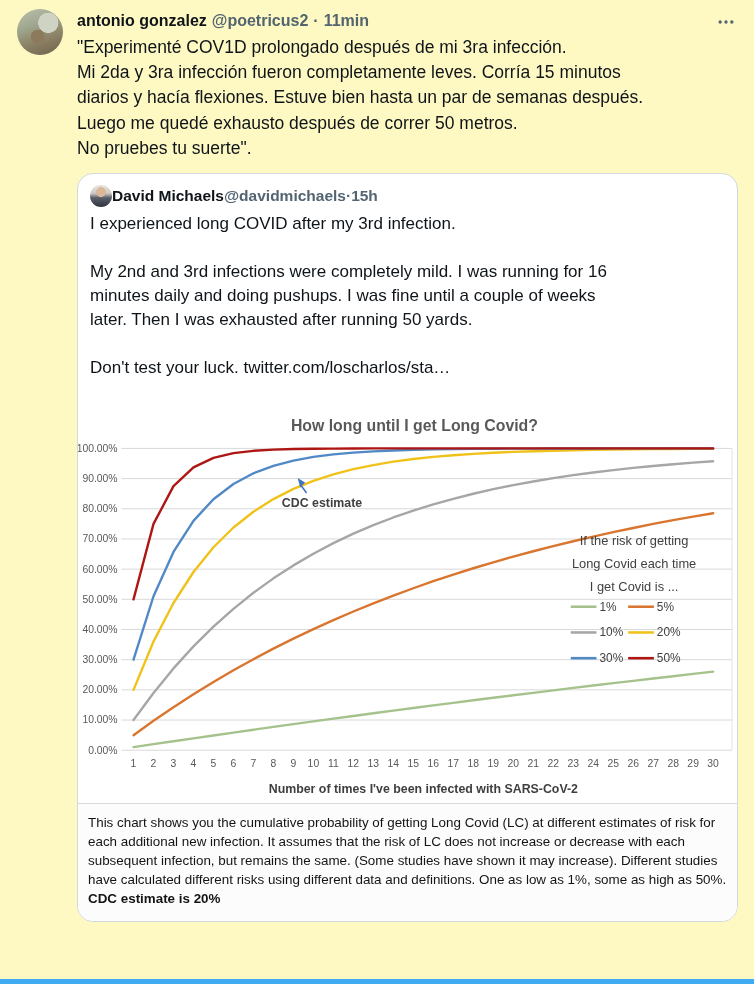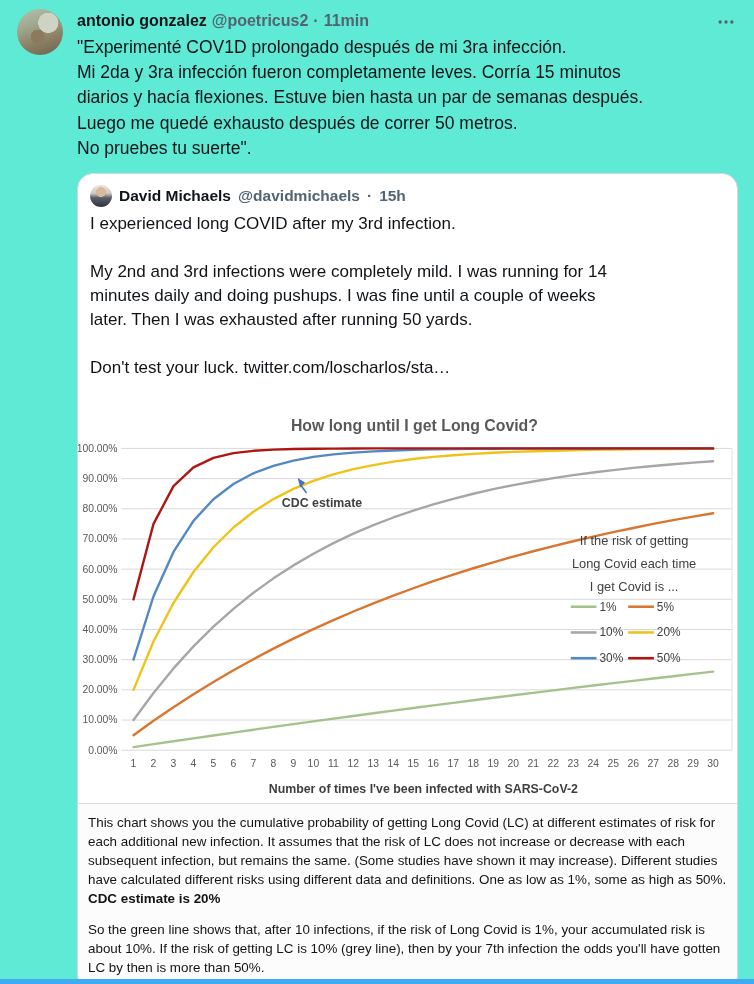--- a/index.html
+++ b/index.html
@@ -1,34 +1,34 @@
 <!DOCTYPE html>
 <html><head>
 <meta charset="utf-8">
 <style>
   *{margin:0;padding:0;box-sizing:border-box;}
   html,body{background:#fff;}
-  .page{position:relative;width:754px;height:984px;background:#5eead4;overflow:hidden;
+  .page{position:relative;width:754px;height:984px;background:#fef9c3;overflow:hidden;
         font-family:"Liberation Sans",sans-serif;color:#0f1419;}
   .tweet{padding:9px 8px 0 17px;}
   .tweet-grid{display:flex;gap:14px;}
   .avatar-col{flex:0 0 46px;}
   .avatar{width:46px;height:46px;border-radius:50%;
     background:
       radial-gradient(circle at 68% 30%, #cfd3c4 0 22%, rgba(0,0,0,0) 23%),
       radial-gradient(circle at 45% 60%, #8d7a5c 0 18%, rgba(0,0,0,0) 19%),
       linear-gradient(160deg,#b9c0ae 0%,#9fa78e 35%,#8d8468 62%,#6f5f49 100%);}
   .content-col{flex:1;min-width:0;padding-right:8px;}
   .tweet-header{position:relative;display:flex;align-items:center;gap:5px;font-size:16px;line-height:20px;padding-right:34px;margin-top:2px;}
   .name{font-weight:700;color:#0f1419;}
   .meta{color:#536471;white-space:nowrap;font-weight:bold;}
   .more-btn{position:absolute;right:2px;top:1px;background:none;border:none;cursor:pointer;line-height:0;}
   .tweet-text{margin-top:4px;font-size:17.5px;line-height:25.2px;color:#0f1419;white-space:pre-line;}
   .quote-card{margin-top:12px;border:1px solid #cfd9de;border-radius:16px;overflow:hidden;background:#fff;cursor:pointer;}
-  .quote-head{display:flex;align-items:center;gap:7px;padding:11px 12px 0;font-size:15.5px;line-height:20px;}
+  .quote-head{display:flex;align-items:center;padding:11px 12px 0;font-size:15.5px;line-height:20px;}
   .quote-avatar{width:22px;height:22px;border-radius:50%;flex:0 0 22px;
     background:
       radial-gradient(circle at 50% 32%, #d9b99a 0 26%, rgba(0,0,0,0) 27%),
       linear-gradient(180deg,#e8e4df 0%,#cfc9c2 38%,#5a5f6a 58%,#2f333d 100%);}
   .quote-name{font-weight:700;color:#0f1419;}
   .quote-text{padding:5px 12px 0;font-size:17px;line-height:24px;color:#0f1419;white-space:pre-line;max-width:612px;}
   .chart-wrap{margin-top:15px;background:#fff;}
   #chart-svg{display:block;width:100%;height:auto;font-family:"Liberation Sans",sans-serif;}
   .caption{border-top:1px solid #d7dbde;background:#fcfcfc;padding:9px 10px 13px 10px;
            font-size:13.4px;line-height:19px;color:#141414;}
@@ -70,21 +70,21 @@
           <div class="quote-head">
             <div class="quote-avatar"></div>
             <span class="quote-name">David Michaels</span>
             <span class="meta">@davidmichaels</span>
             <span class="meta">·</span>
             <span class="meta">15h</span>
           </div>
 
           <div class="quote-text">I experienced long COVID after my 3rd infection.
 
-My 2nd and 3rd infections were completely mild. I was running for 14
+My 2nd and 3rd infections were completely mild. I was running for 16
 minutes daily and doing pushups. I was fine until a couple of weeks
 later. Then I was exhausted after running 50 yards.
 
 Don't test your luck.  twitter.com/loscharlos/sta…</div>
 
           <figure class="chart-wrap">
             <svg id="chart-svg" viewBox="0 0 666 412">
                 <line x1="44" y1="359" x2="661" y2="359" stroke="#d9d9d9" stroke-width="1"></line>
                 <text x="40" y="362.5" text-anchor="end" font-size="10.5" fill="#595959">0.00%</text>
                 <line x1="44" y1="328.5" x2="661" y2="328.5" stroke="#d9d9d9" stroke-width="1"></line>
@@ -162,21 +162,20 @@
                 <text x="585" y="244" font-size="12" fill="#404040">20%</text>
                 <line x1="498" y1="266" x2="524" y2="266" stroke="#5089c5" stroke-width="2.6"></line>
                 <text x="527" y="270" font-size="12" fill="#404040">30%</text>
                 <line x1="556" y1="266" x2="582" y2="266" stroke="#ae1613" stroke-width="2.6"></line>
                 <text x="585" y="270" font-size="12" fill="#404040">50%</text>
               </svg>
           </figure>
 
           <div class="caption">
             <div class="p1"><span>This chart shows you the cumulative probability of getting Long Covid (LC) at different estimates of risk for each additional new infection. It assumes that the risk of LC does not increase or decrease with each subsequent infection, but remains the same. (Some studies have shown it may increase). Different studies have calculated different risks using different data and definitions. One as low as 1%, some as high as 50%. </span><span class="bold">CDC estimate is 20%</span></div>
-            <div class="p2">So the green line shows that, after 10 infections, if the risk of Long Covid is 1%, your accumulated risk is about 10%. If the risk of getting LC is 10% (grey line), then by your 7th infection the odds you'll have gotten LC by then is more than 50%.</div>
           </div>
         </div>
 
       </div>
     </div>
   </article>
   <div class="bottom-bar"></div>
 </div>
 
 </body></html>

